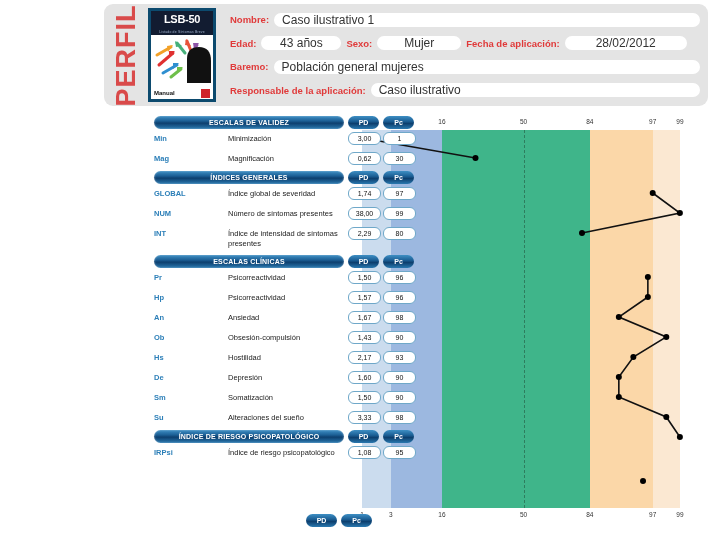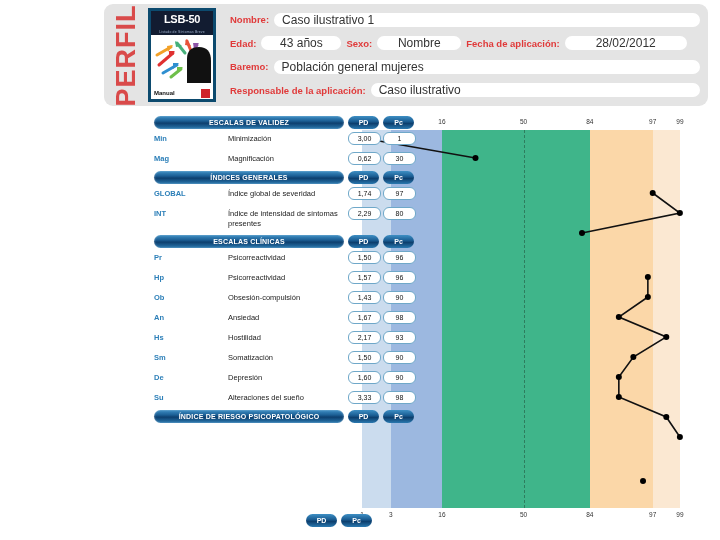--- a/index.html
+++ b/index.html
@@ -154,21 +154,21 @@
 
   <div class="fields">
     <div class="frow">
       <span class="flabel">Nombre:</span>
       <span class="fbox grow">Caso ilustrativo 1</span>
     </div>
     <div class="frow">
       <span class="flabel">Edad:</span>
       <span class="fbox w-age">43 años</span>
       <span class="flabel">Sexo:</span>
-      <span class="fbox w-sex">Nombre</span>
+      <span class="fbox w-sex">Mujer</span>
       <span class="flabel">Fecha de aplicación:</span>
       <span class="fbox w-date">28/02/2012</span>
     </div>
     <div class="frow">
       <span class="flabel">Baremo:</span>
       <span class="fbox grow">Población general mujeres</span>
     </div>
     <div class="frow">
       <span class="flabel">Responsable de la aplicación:</span>
       <span class="fbox grow">Caso ilustrativo</span>
@@ -261,20 +261,26 @@
         <div class="pill pc">
           <span>Pc</span>
         </div>
       </div>
       <div class="srow">
         <span class="abbr">GLOBAL</span>
         <span class="sname">Índice global de severidad</span>
         <span class="val pd">1,74</span>
         <span class="val pc">97</span>
       </div>
+      <div class="srow">
+        <span class="abbr">NUM</span>
+        <span class="sname">Número de síntomas presentes</span>
+        <span class="val pd">38,00</span>
+        <span class="val pc">99</span>
+      </div>
       <div class="srow tall">
         <span class="abbr">INT</span>
         <span class="sname">Índice de intensidad de síntomas presentes</span>
         <span class="val pd">2,29</span>
         <span class="val pc">80</span>
       </div>
       <div class="barline">
         <div class="bluebar">
           <span>ESCALAS CLÍNICAS</span>
         </div>
@@ -291,66 +297,72 @@
         <span class="val pd">1,50</span>
         <span class="val pc">96</span>
       </div>
       <div class="srow">
         <span class="abbr">Hp</span>
         <span class="sname">Psicorreactividad</span>
         <span class="val pd">1,57</span>
         <span class="val pc">96</span>
       </div>
       <div class="srow">
+        <span class="abbr">An</span>
+        <span class="sname">Ansiedad</span>
+        <span class="val pd">1,67</span>
+        <span class="val pc">98</span>
+      </div>
+      <div class="srow">
         <span class="abbr">Ob</span>
         <span class="sname">Obsesión-compulsión</span>
         <span class="val pd">1,43</span>
         <span class="val pc">90</span>
       </div>
       <div class="srow">
-        <span class="abbr">An</span>
-        <span class="sname">Ansiedad</span>
-        <span class="val pd">1,67</span>
-        <span class="val pc">98</span>
-      </div>
-      <div class="srow">
         <span class="abbr">Hs</span>
         <span class="sname">Hostilidad</span>
         <span class="val pd">2,17</span>
         <span class="val pc">93</span>
       </div>
       <div class="srow">
+        <span class="abbr">De</span>
+        <span class="sname">Depresión</span>
+        <span class="val pd">1,60</span>
+        <span class="val pc">90</span>
+      </div>
+      <div class="srow">
         <span class="abbr">Sm</span>
         <span class="sname">Somatización</span>
         <span class="val pd">1,50</span>
         <span class="val pc">90</span>
       </div>
       <div class="srow">
-        <span class="abbr">De</span>
-        <span class="sname">Depresión</span>
-        <span class="val pd">1,60</span>
-        <span class="val pc">90</span>
-      </div>
-      <div class="srow">
         <span class="abbr">Su</span>
         <span class="sname">Alteraciones del sueño</span>
         <span class="val pd">3,33</span>
         <span class="val pc">98</span>
       </div>
       <div class="barline">
         <div class="bluebar">
           <span>ÍNDICE DE RIESGO PSICOPATOLÓGICO</span>
         </div>
         <div class="pill pd">
           <span>PD</span>
         </div>
         <div class="pill pc">
           <span>Pc</span>
         </div>
       </div>
+      <div class="srow tall">
+        <span class="abbr">IRPsi</span>
+        <span class="sname">Índice de riesgo psicopatológico</span>
+        <span class="val pd">1,08</span>
+        <span class="val pc">95</span>
+      </div>
     </div>
 
   <div class="footer-pills">
     <div class="pill pd">
       <span>PD</span>
     </div>
     <div class="pill pc">
       <span>Pc</span>
     </div>
   </div>

